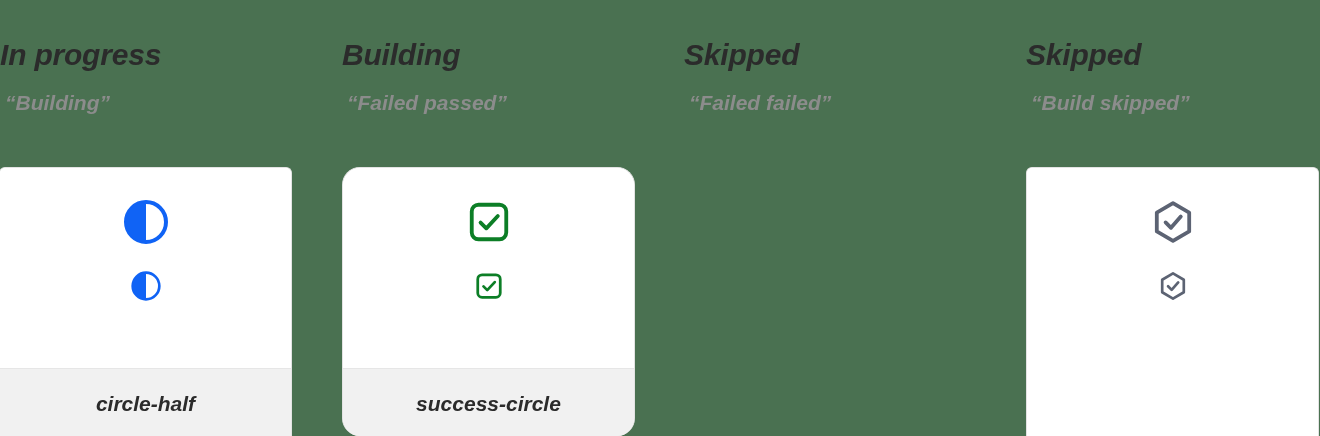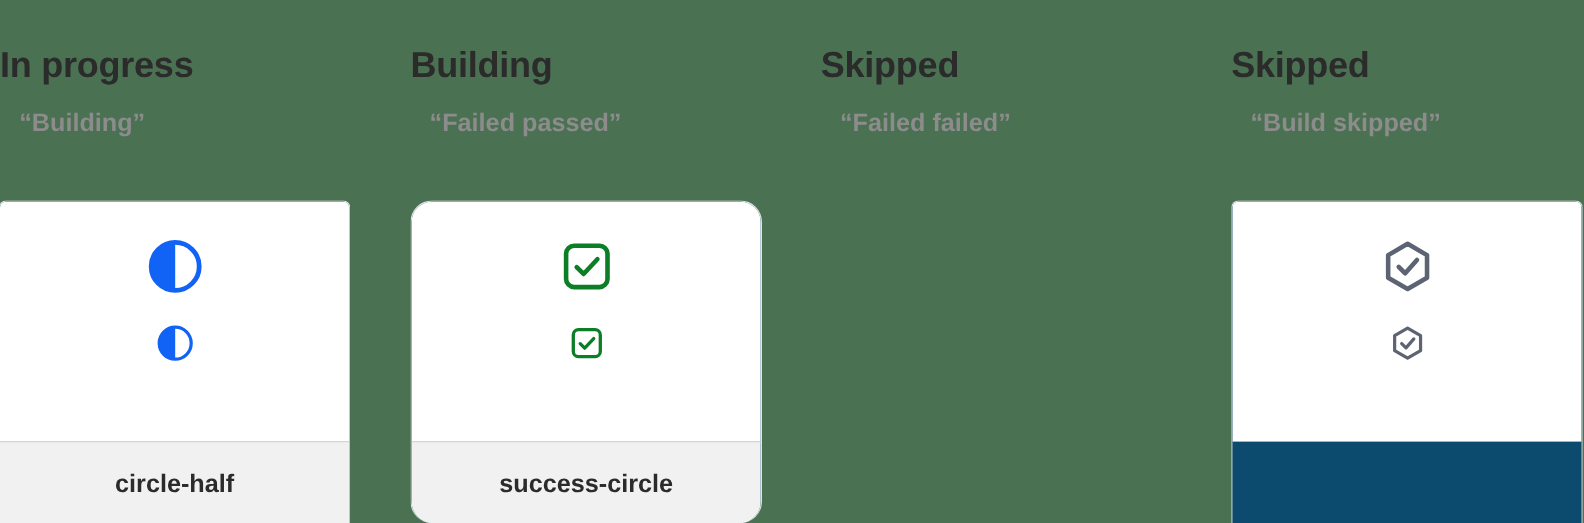--- a/index.html
+++ b/index.html
@@ -12,20 +12,21 @@
     background: #4a7151;
     font-family: "Liberation Sans", sans-serif;
     overflow: hidden;
     position: relative;
   }
 
   .board {
     position: relative;
     width: 1320px;
     height: 436px;
+    font-style: italic;
   }
 
   
   .headers {
     position: absolute;
     left: 0;
     top: 0;
     width: 1320px;
     height: 160px;
   }
@@ -54,31 +55,31 @@
   }
   .col-sub {
     margin: 0;
     padding: 0;
     font-size: 21px;
     font-weight: bold;
     line-height: 1;
     color: #8c8c8c;
     position: absolute;
     top: 92px;
-    left: 16px;
+    left: 5px;
     white-space: nowrap;
   }
 
   
   .card {
     position: absolute;
     top: 167px;
     width: 293px;
     height: 269px;
-    background: #0c4a6e;
+    background: #ffffff;
     border: 1px solid #e3e3e3;
     border-bottom: none;
     border-radius: 6px 6px 0 0;
     box-sizing: border-box;
     overflow: hidden;
   }
   .card.c0 { left: -1px; }
   .card.c1 { left: 342px; border-radius: 18px; }
   .card.c2 { left: 684px; }
   .card.c3 { left: 1026px; }

